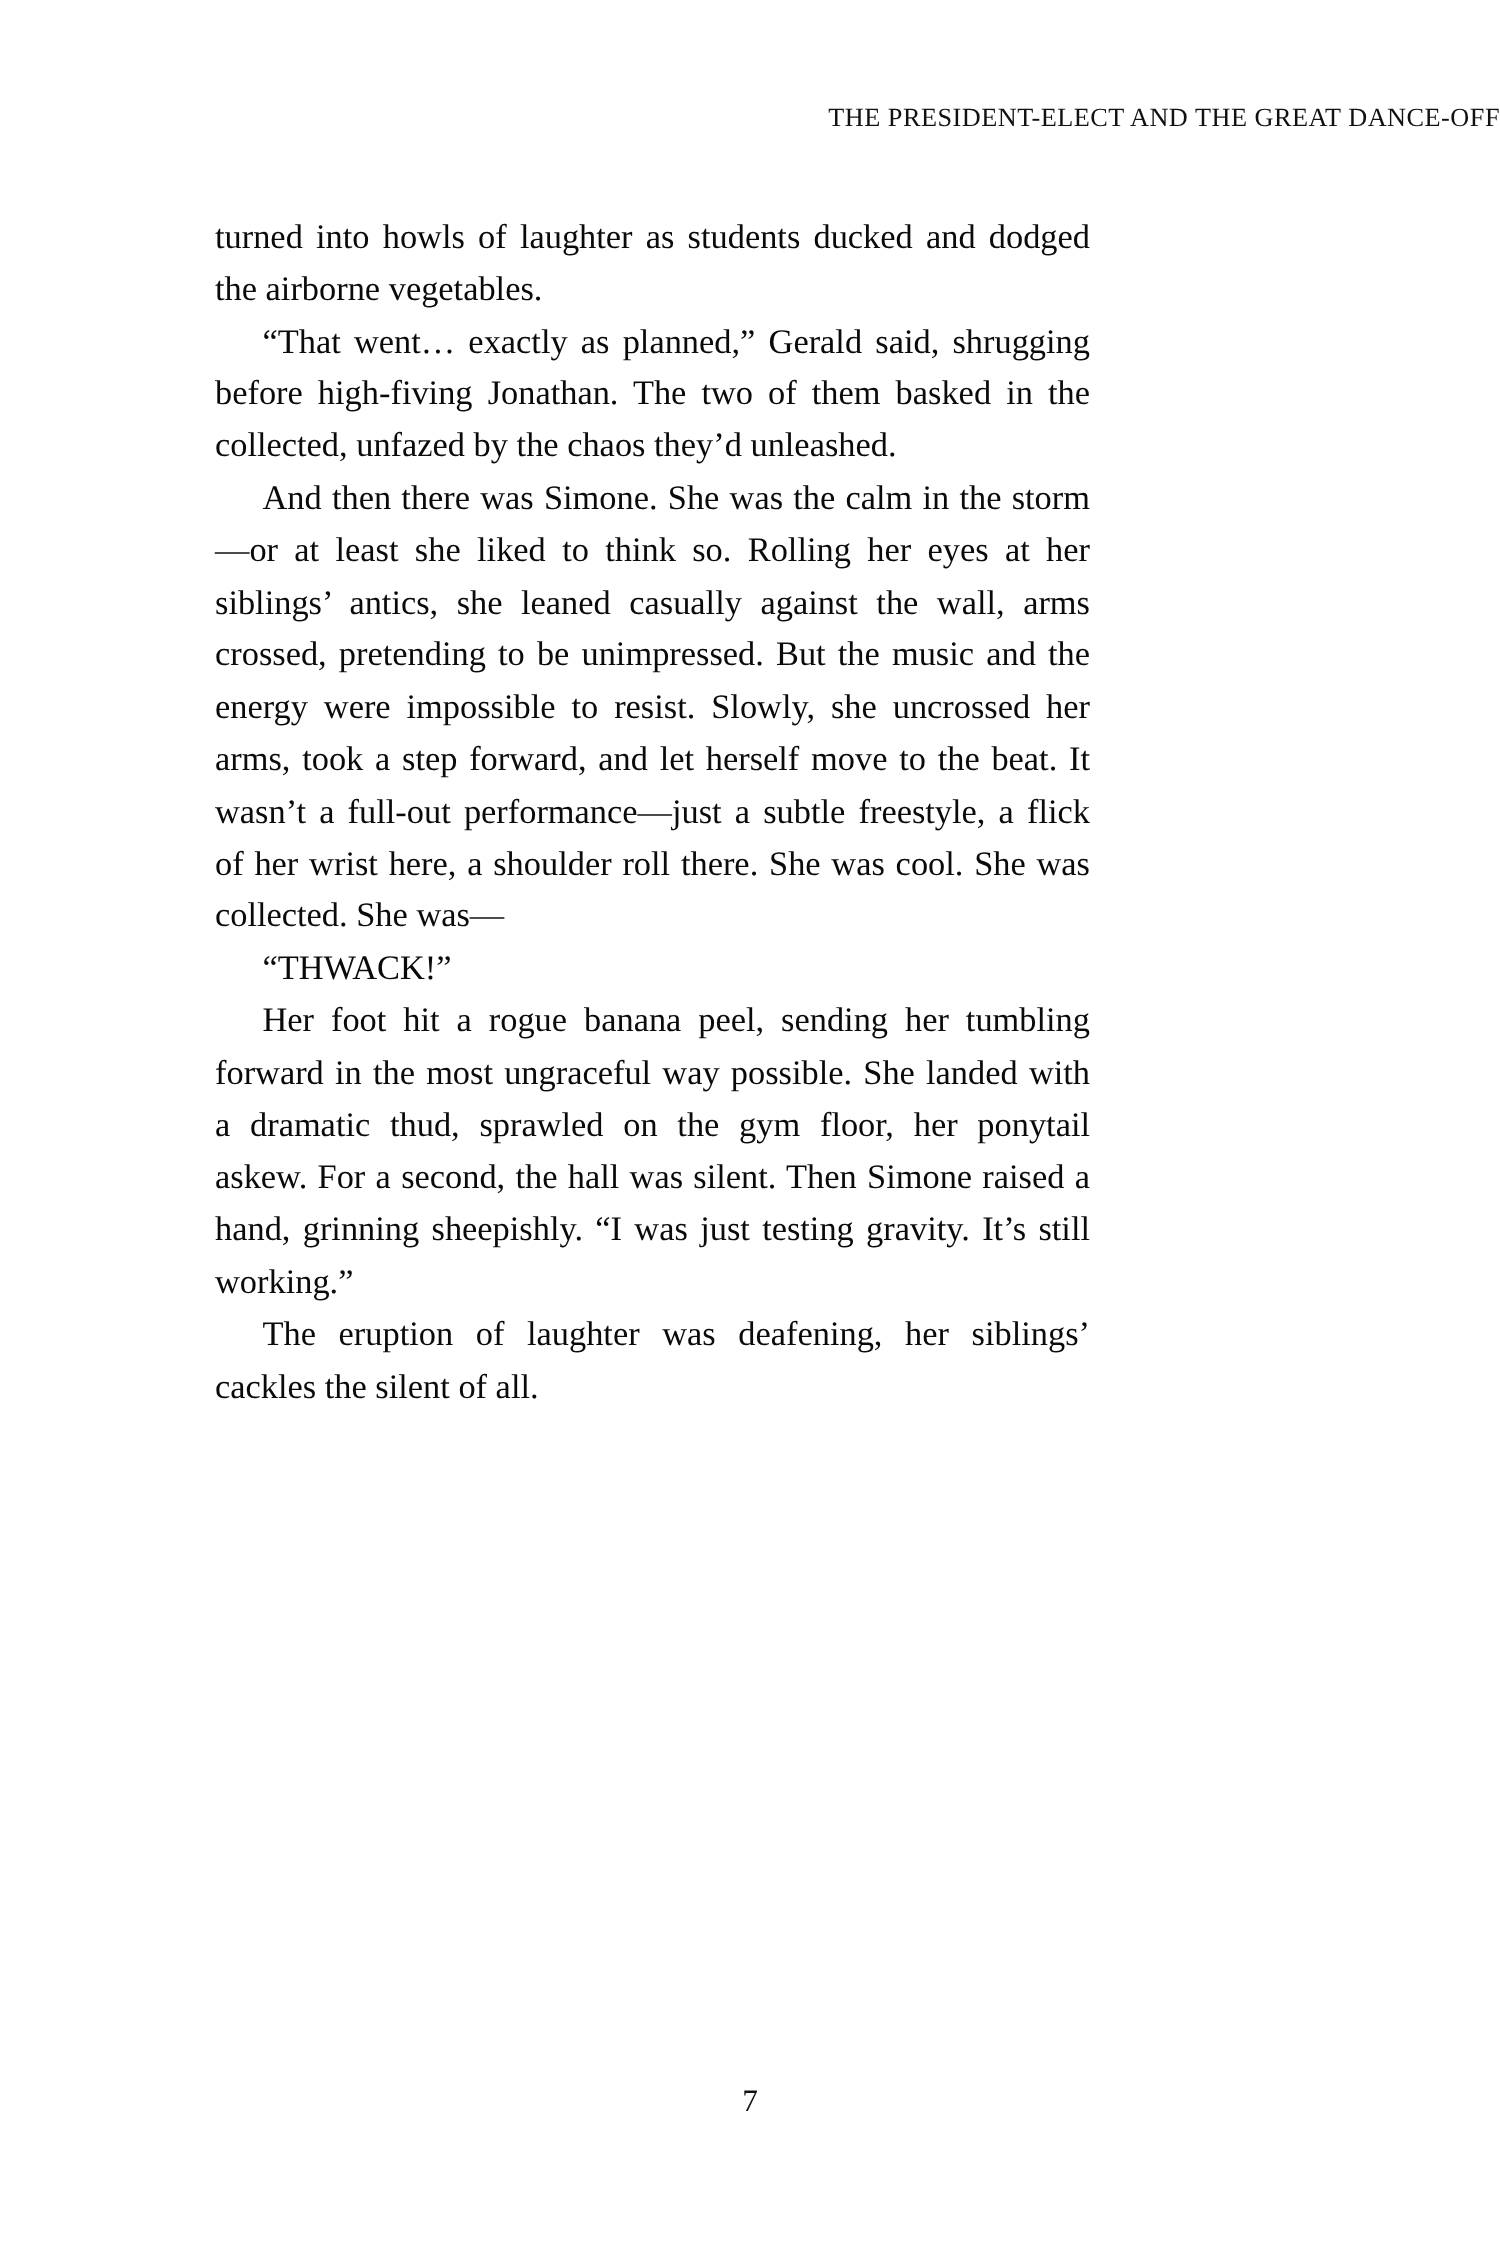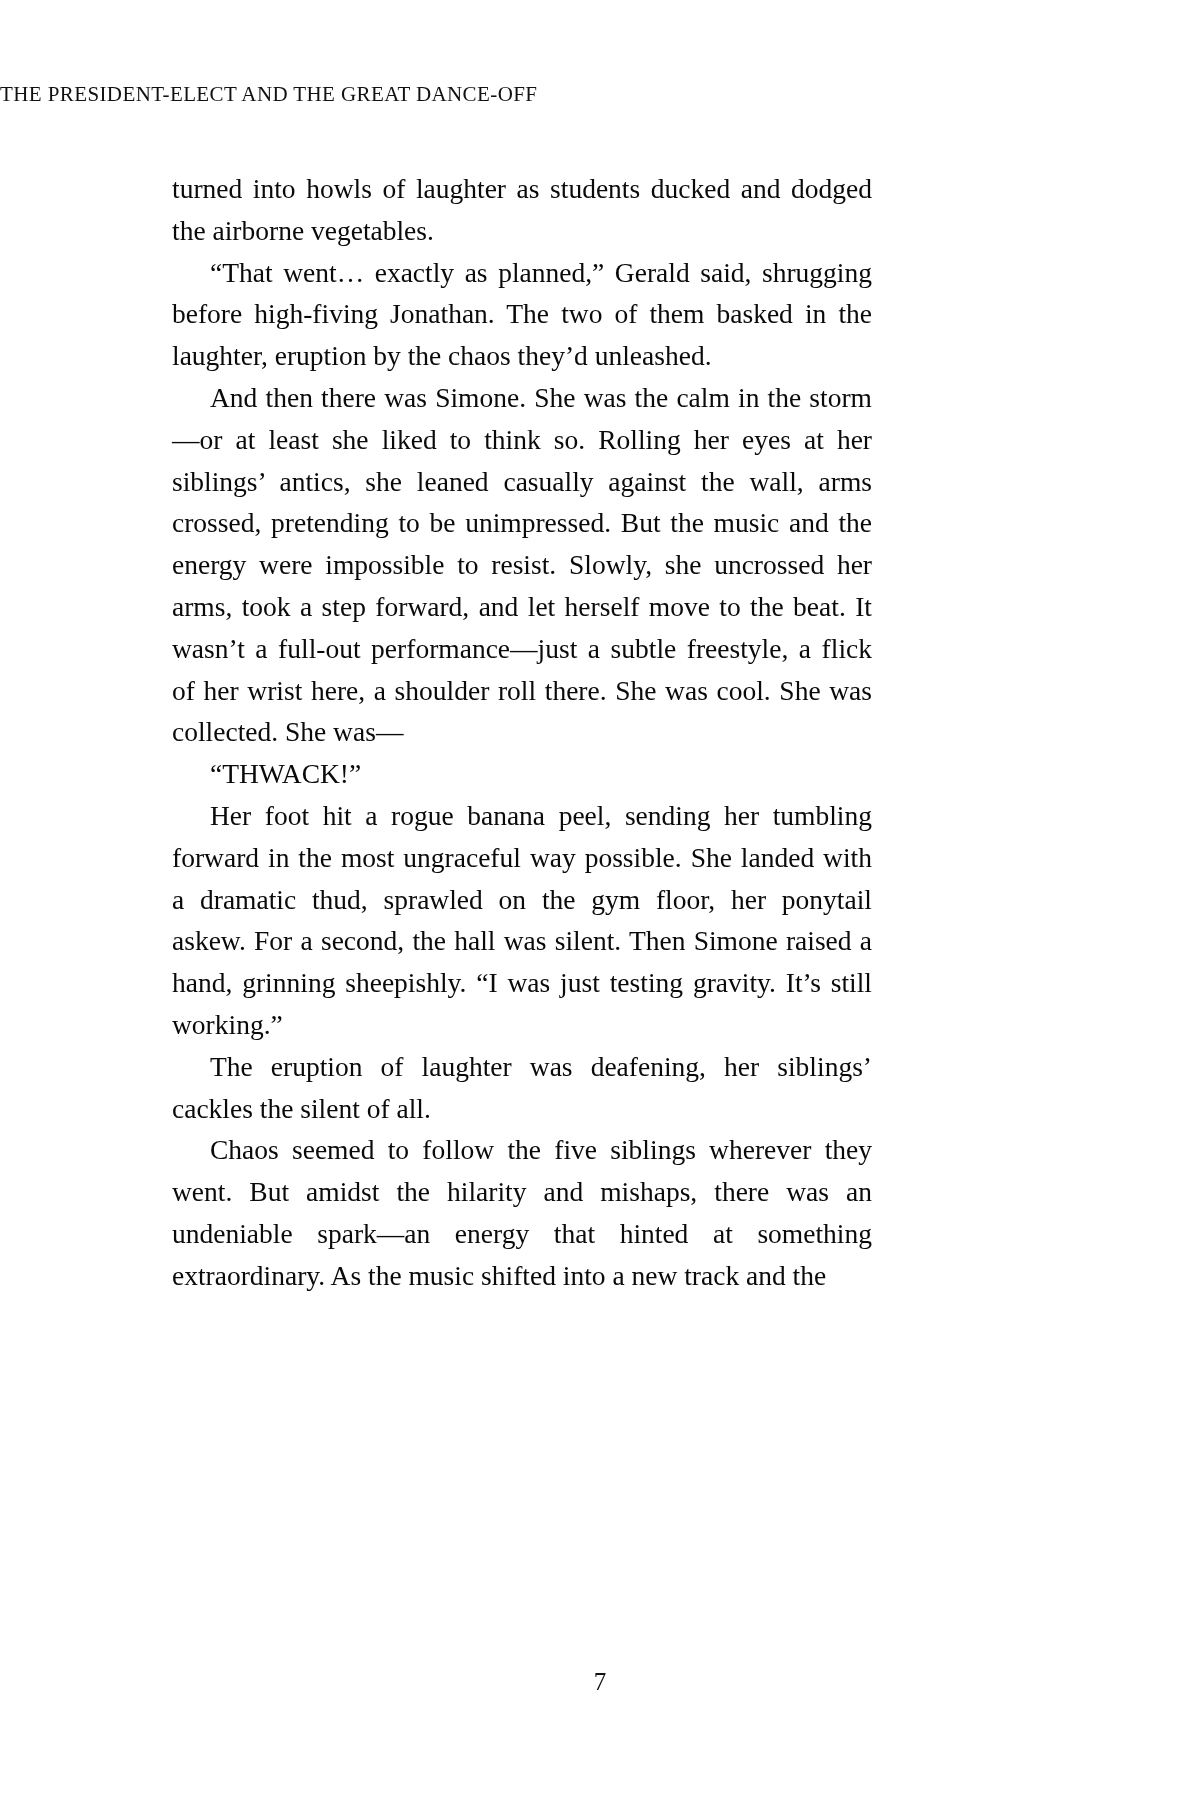--- a/index.html
+++ b/index.html
@@ -15,21 +15,21 @@
     margin: 0 auto;
     overflow: hidden;
     font-family: "Liberation Serif", "DejaVu Serif", serif;
     color: #000000;
   }
   .running-head {
     position: absolute;
     top: 82px;
     left: 0;
     right: 0;
-    text-align: left;
+    text-align: right;
     font-family: "Liberation Serif", "DejaVu Serif", serif;
     font-size: 21px;
     letter-spacing: 0.4px;
     color: #111111;
     white-space: nowrap;
   }
   .text-block {
     position: absolute;
     top: 168px;
     left: 172px;
@@ -65,23 +65,22 @@
 </style>
 </head>
 <body>
 
 <div class="page">
 
   <div class="running-head">THE PRESIDENT-ELECT AND THE GREAT DANCE-OFF</div>
 
   <div class="text-block">
     <p class="para no-indent">turned into howls of laughter as students ducked and dodged the airborne vegetables.</p>
-    <p class="para">“That went… exactly as planned,” Gerald said, shrugging before high-fiving Jonathan. The two of them basked in the laughter, eruption by the chaos they’d unleashed.</p>
+    <p class="para">“That went… exactly as planned,” Gerald said, shrugging before high-fiving Jonathan. The two of them basked in the collected, unfazed by the chaos they’d unleashed.</p>
     <p class="para">And then there was Simone. She was the calm in the storm—or at least she liked to think so. Rolling her eyes at her siblings’ antics, she leaned casually against the wall, arms crossed, pretending to be unimpressed. But the music and the energy were impossible to resist. Slowly, she uncrossed her arms, took a step forward, and let herself move to the beat. It wasn’t a full-out performance—just a subtle freestyle, a flick of her wrist here, a shoulder roll there. She was cool. She was collected. She was—</p>
     <p class="para">“THWACK!”</p>
     <p class="para">Her foot hit a rogue banana peel, sending her tumbling forward in the most ungraceful way possible. She landed with a dramatic thud, sprawled on the gym floor, her ponytail askew. For a second, the hall was silent. Then Simone raised a hand, grinning sheepishly. “I was just testing gravity. It’s still working.”</p>
     <p class="para">The eruption of laughter was deafening, her siblings’ cackles the silent of all.</p>
-    <p class="para">Chaos seemed to follow the five siblings wherever they went. But amidst the hilarity and mishaps, there was an undeniable spark—an energy that hinted at something extraordinary. As the music shifted into a new track and the</p>
   </div>
 
   <div class="page-number">7</div>
 
 </div>
 
 </body></html>

